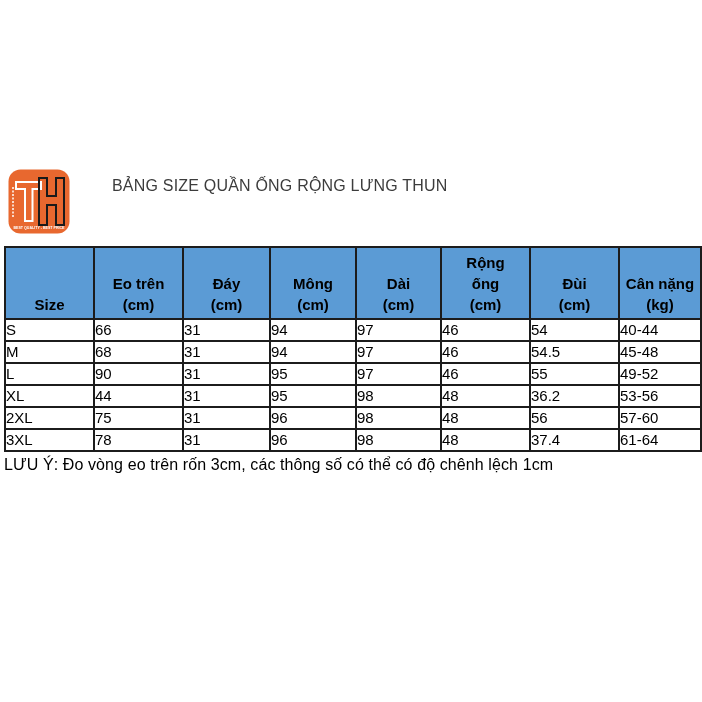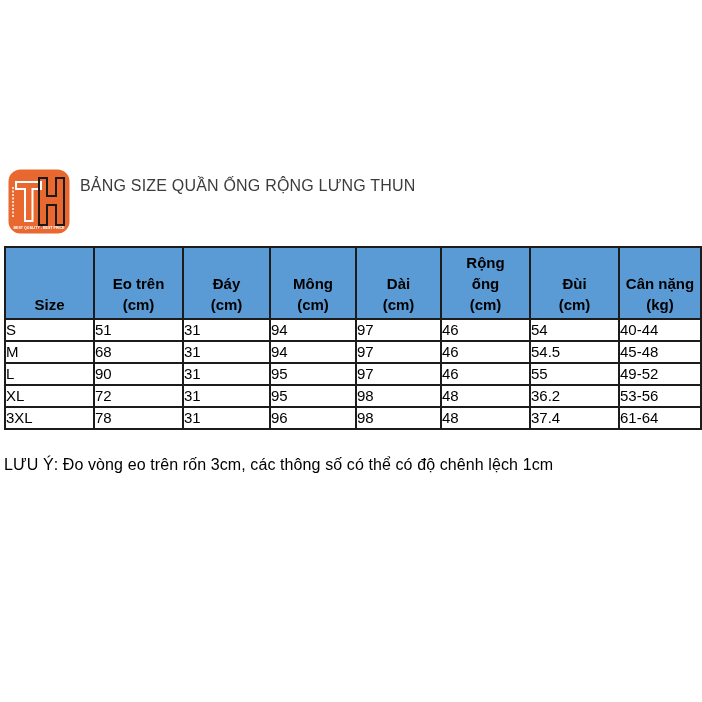--- a/index.html
+++ b/index.html
@@ -26,20 +26,21 @@
     left: 80px;
     top: 175px;
   }
   .page-title {
     font-size: 16px;
     line-height: 21px;
     font-weight: 400;
     color: #3c3c3c;
     letter-spacing: 0.2px;
     white-space: nowrap;
+    margin-left: 32px;
   }
   .page-subtitle {
     margin-top: 11px;
     font-size: 16px;
     line-height: 20px;
     font-weight: 400;
     color: #333333;
     white-space: nowrap;
   }
   table.size-table {
@@ -133,21 +134,21 @@
 (cm)</th>
         <th>Đùi
 (cm)</th>
         <th>Cân nặng
 (kg)</th>
       </tr>
   </thead>
   <tbody>
       <tr>
         <td>S</td>
-        <td>51</td>
+        <td>66</td>
         <td>31</td>
         <td>94</td>
         <td>97</td>
         <td>46</td>
         <td>54</td>
         <td>40-44</td>
       </tr>
       <tr>
         <td>M</td>
         <td>68</td>
@@ -163,29 +164,39 @@
         <td>90</td>
         <td>31</td>
         <td>95</td>
         <td>97</td>
         <td>46</td>
         <td>55</td>
         <td>49-52</td>
       </tr>
       <tr>
         <td>XL</td>
-        <td>72</td>
+        <td>44</td>
         <td>31</td>
         <td>95</td>
         <td>98</td>
         <td>48</td>
         <td>36.2</td>
         <td>53-56</td>
       </tr>
       <tr>
+        <td>2XL</td>
+        <td>75</td>
+        <td>31</td>
+        <td>96</td>
+        <td>98</td>
+        <td>48</td>
+        <td>56</td>
+        <td>57-60</td>
+      </tr>
+      <tr>
         <td>3XL</td>
         <td>78</td>
         <td>31</td>
         <td>96</td>
         <td>98</td>
         <td>48</td>
         <td>37.4</td>
         <td>61-64</td>
       </tr>
     </tbody>

